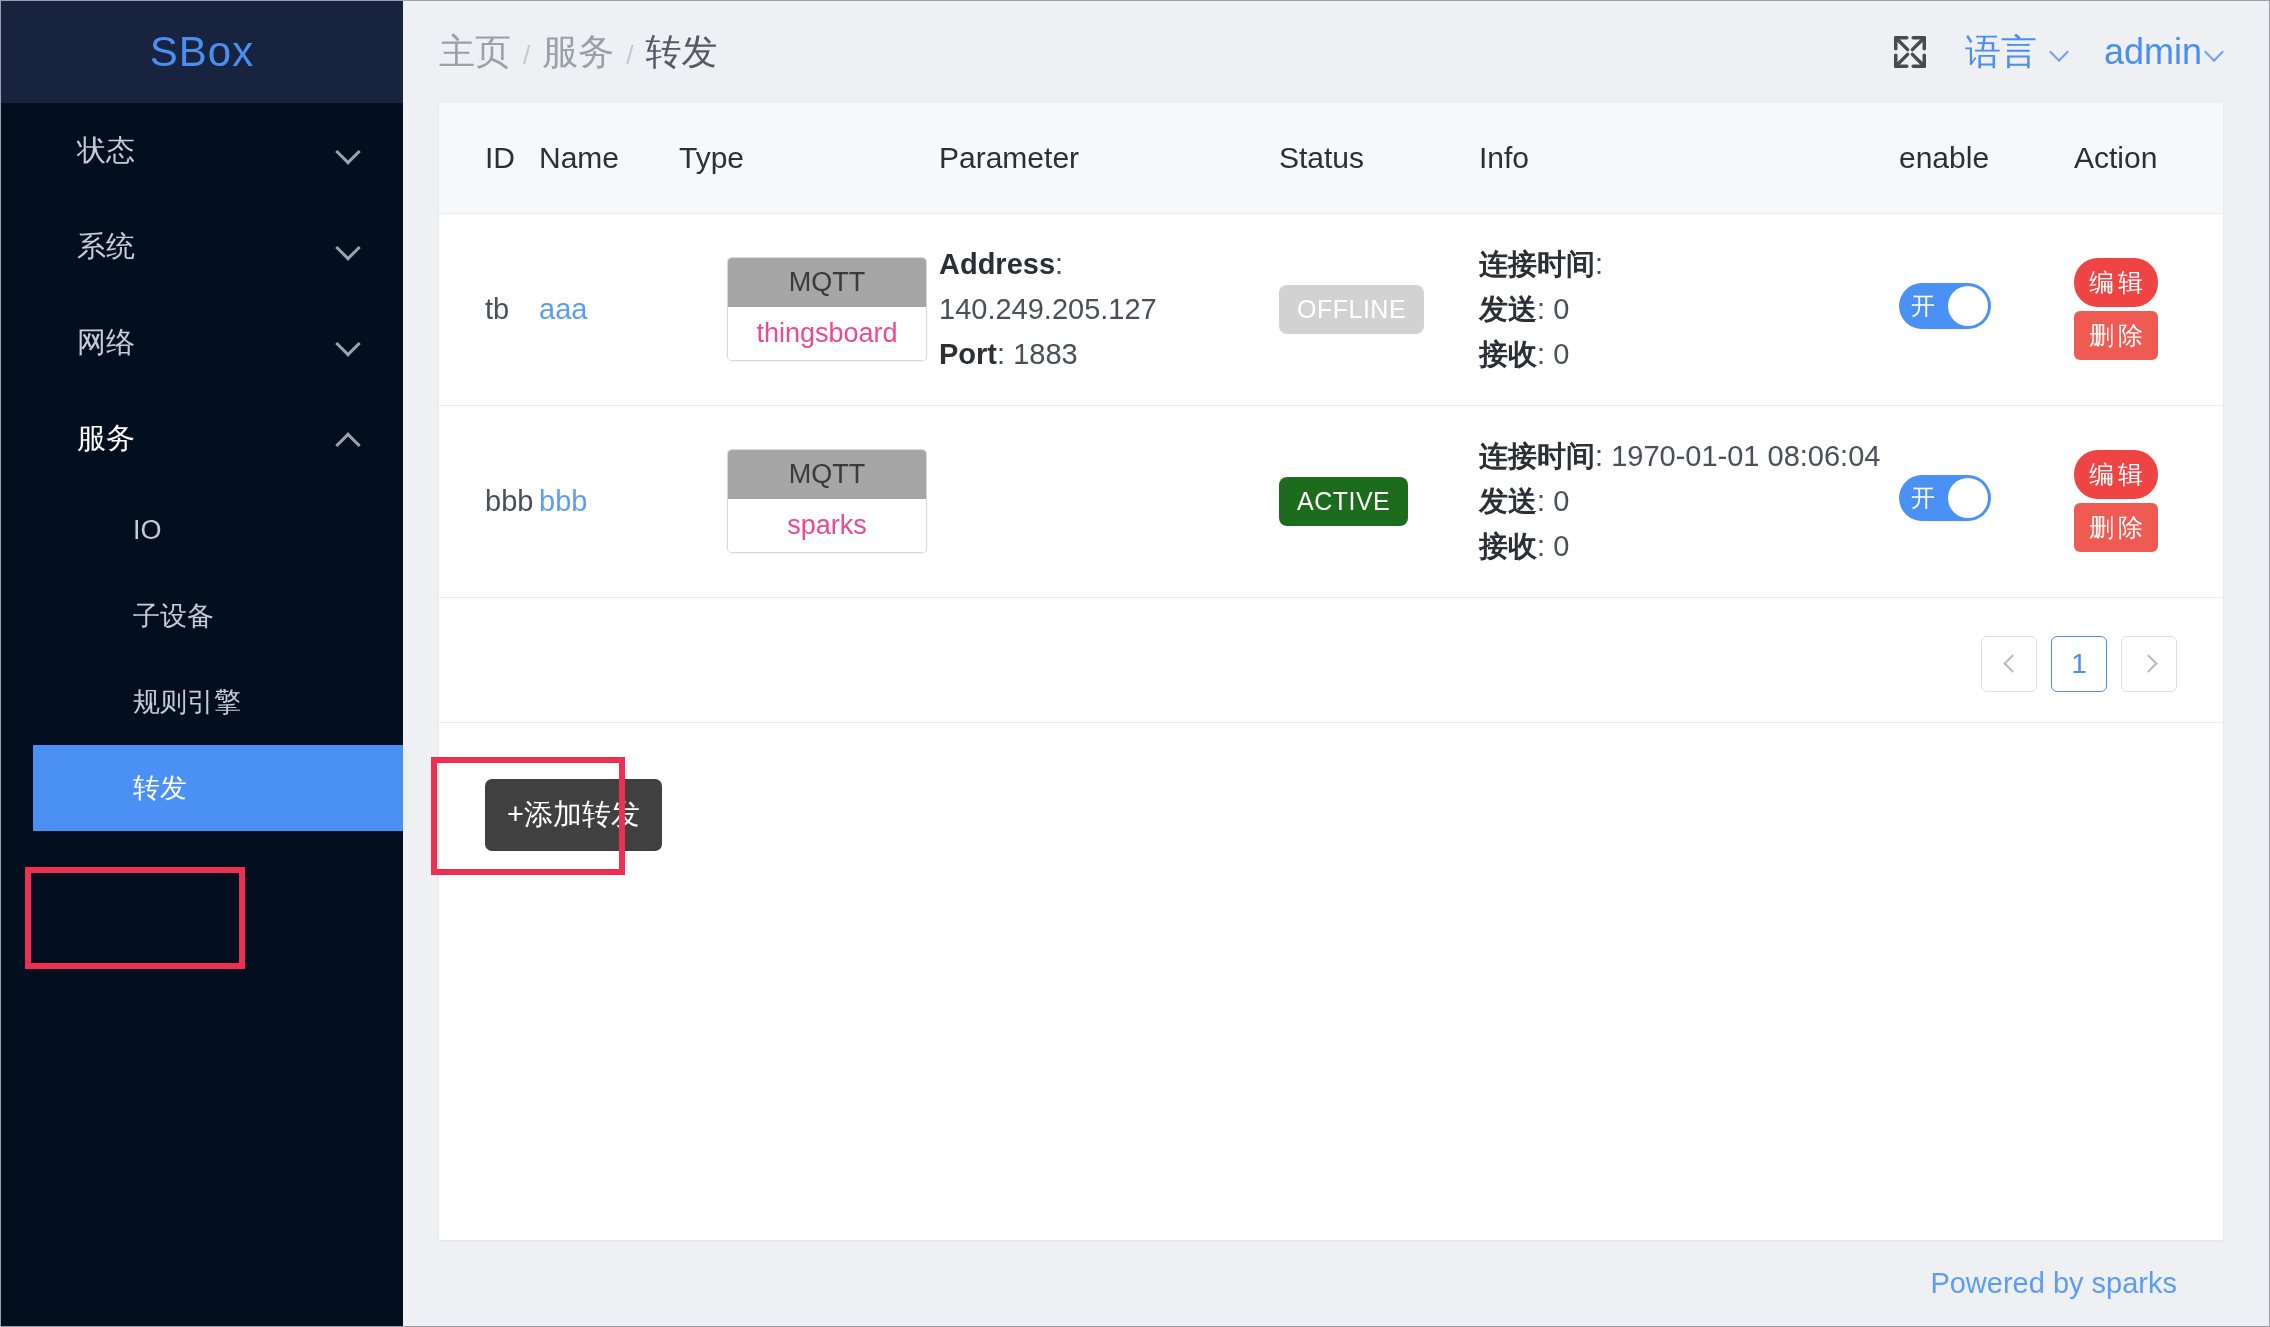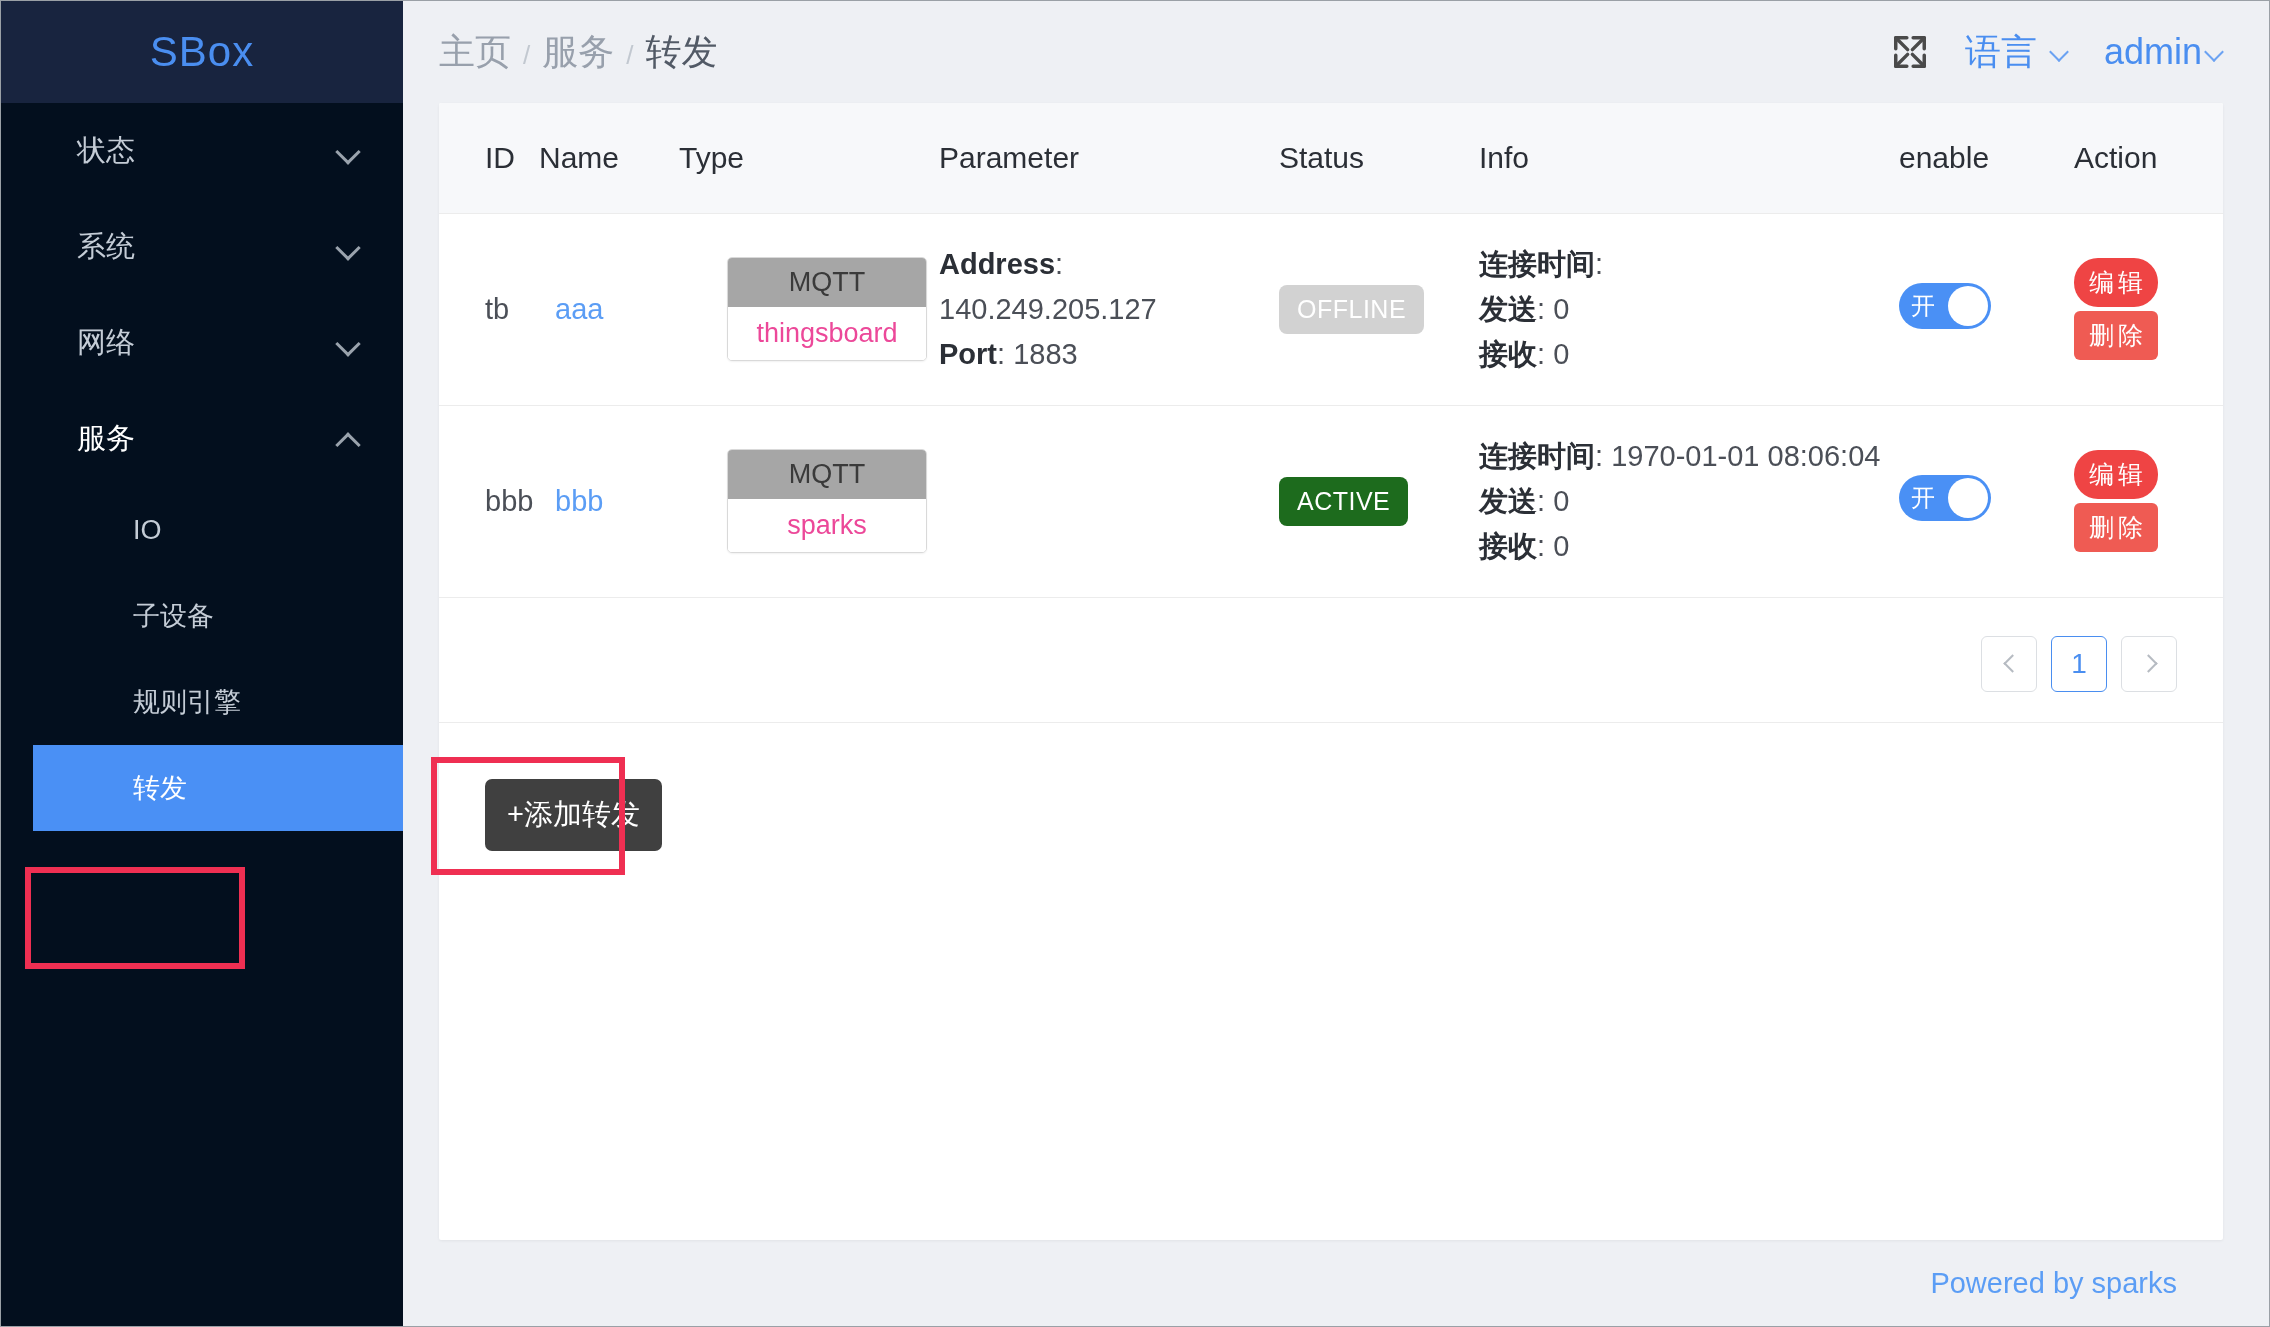--- a/index.html
+++ b/index.html
@@ -175,21 +175,21 @@
   .col-id { width: 100px; padding-left: 46px !important; }
   .col-name { width: 140px; }
   .col-type { width: 260px; }
   .col-param { width: 340px; }
   .col-status { width: 200px; }
   .col-info { width: 420px; }
   .col-enable { width: 175px; }
   .col-action { width: 200px; }
   th.col-id { padding-left: 46px; }
 
-  .link { color: #5b9df5; margin-left: 16px; }
+  .link { color: #5b9df5; }
 
   .type-box {
     width: 200px;
     border: 1px solid #d9d9d9;
     border-radius: 5px;
     overflow: hidden;
     background: #fff;
     box-shadow: 0 1px 2px rgba(0,0,0,0.06);
     margin-left: 48px;
   }

